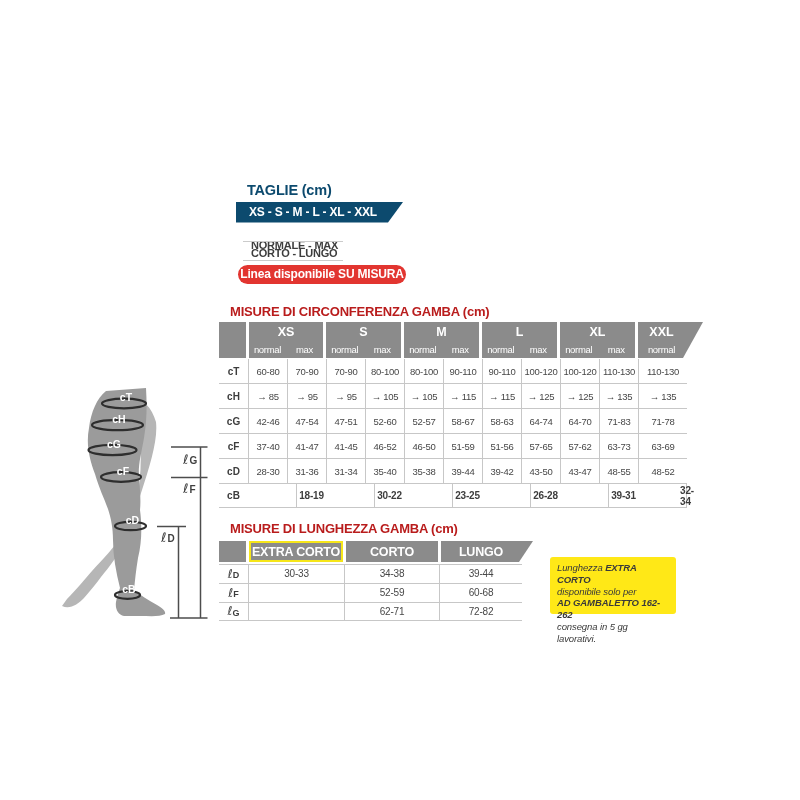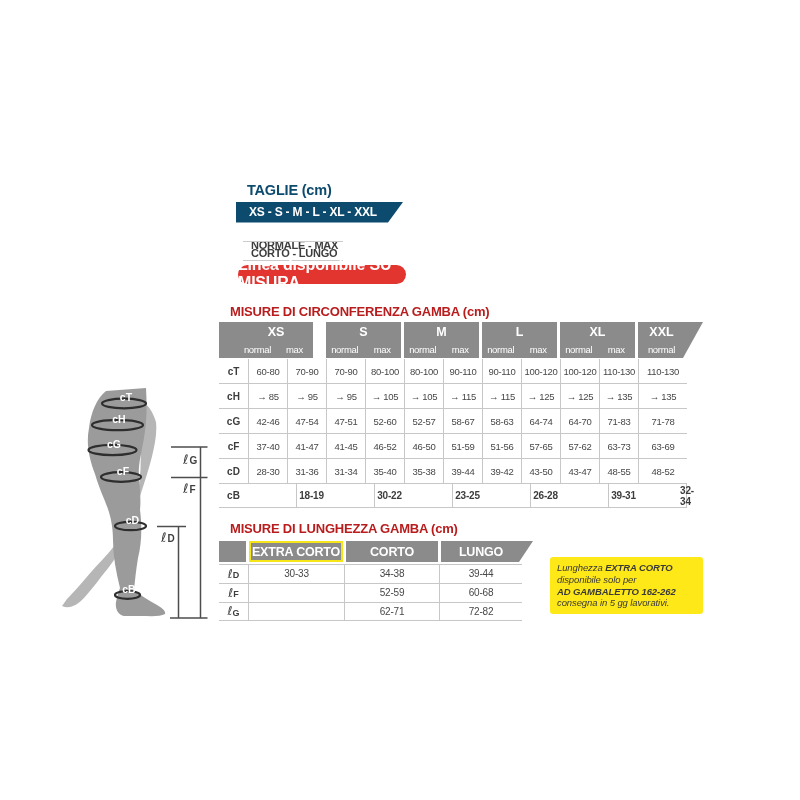--- a/index.html
+++ b/index.html
@@ -12,33 +12,33 @@
   .sizes-banner{left:236px;top:202px;width:167px;height:20.5px;background:#0c4a6e;
                 clip-path:polygon(0 0,100% 0,calc(100% - 15px) 100%,0 100%);
                 display:flex;align-items:center;padding-left:13px;box-sizing:border-box;}
   .sizes-banner span{color:#fff;font-weight:bold;font-size:12px;letter-spacing:-0.2px;}
   .opt{left:251px;font-size:11px;font-weight:bold;letter-spacing:-0.2px;color:#3d3d3d;}
   .opt1{top:227px;margin-top:12px;} .opt2{top:246.5px;}
   .rule{left:243px;width:100px;height:1px;background:#cbcbcb;}
   .rule1{top:240.5px;} .rule2{top:259.5px;}
   .badge{left:238px;top:264.5px;width:168px;height:19.5px;background:#e23530;border-radius:10px;
          display:flex;align-items:center;justify-content:center;}
-  .badge span{color:#fff;font-weight:bold;font-size:16px;letter-spacing:-0.2px;}
+  .badge span{color:#fff;font-weight:bold;font-size:12px;letter-spacing:-0.2px;}
 
   
   .sec-title{font-size:13px;font-weight:bold;letter-spacing:-0.2px;color:#b91c1c;}
   .circ-title{left:230px;top:304px;}
   .len-title{left:230px;top:521px;}
 
   
   .circ-header{left:219px;top:322px;width:488px;height:36px;}
   .hlab{position:absolute;left:0;top:0;width:27px;height:100%;background:#8b8b8b;}
   .cg-box{position:absolute;top:0;height:100%;background:#8b8b8b;display:flex;flex-direction:column;
           justify-content:space-between;padding:2.5px 0 3.5px;box-sizing:border-box;}
-  .g0{left:20px;width:74px;} .g1{left:107px;width:75px;} .g2{left:185px;width:75px;}
+  .g0{left:30px;width:74px;} .g1{left:107px;width:75px;} .g2{left:185px;width:75px;}
   .g3{left:263px;width:75px;} .g4{left:341px;width:75px;}
   .g5{left:419px;width:65px;clip-path:polygon(0 0,100% 0,calc(100% - 20px) 100%,0 100%);}
   .gsize{color:#fff;font-weight:bold;font-size:12.5px;text-align:center;letter-spacing:0;}
   .gsubs{display:flex;}
   .gsubs span{flex:1;text-align:center;color:#fff;font-weight:normal;font-size:9.5px;letter-spacing:-0.3px;}
   .g5 .gsize,.g5 .gsubs{padding-right:18px;}
 
   
   .circ-body{left:219px;top:359px;width:468px;}
   .crow{display:grid;grid-template-columns:29px repeat(10,39px) 49px;height:24px;border-bottom:1px solid #c7c7c7;}
@@ -60,21 +60,21 @@
   .lh span{color:#fff;font-weight:bold;font-size:12.5px;letter-spacing:-0.2px;}
   .len-body{left:219px;top:564px;width:303px;border-top:1px solid #c7c7c7;}
   .lrow{display:grid;grid-template-columns:29px 96px 95px 83px;height:17.8px;border-bottom:1px solid #c7c7c7;}
   .ll{display:flex;align-items:center;justify-content:center;color:#3d3d3d;}
   .ll .scr{font-family:"DejaVu Sans",sans-serif;font-style:italic;font-size:12px;}
   .ll .ltr{font-weight:bold;font-size:9px;margin-top:3px;}
   .lv{display:flex;align-items:center;justify-content:center;font-size:10px;letter-spacing:-0.2px;
       color:#474747;border-left:1px solid #c7c7c7;}
 
   
-  .note{left:550px;top:557px;width:153px;height:57px;background:#ffe817;border-radius:3px;
+  .note{left:550px;top:557px;width:126px;height:57px;background:#ffe817;border-radius:3px;
         padding:5px 7px;box-sizing:border-box;font-style:italic;font-size:9.5px;letter-spacing:-0.1px;
         color:#3a3a3a;line-height:11.8px;}
   .note .b{font-weight:bold;}
 
   
   .leg-svg{left:40px;top:380px;width:175px;height:245px;}
   .band-label{fill:#ffffff;font-weight:bold;font-size:10.5px;text-anchor:middle;
               font-family:"Liberation Sans",sans-serif;}
   .mline{stroke:#4d4d4d;stroke-width:1.5;fill:none;}
   .lscr{font-family:"DejaVu Sans",sans-serif;font-style:italic;font-size:13px;fill:#3f3f3f;}

